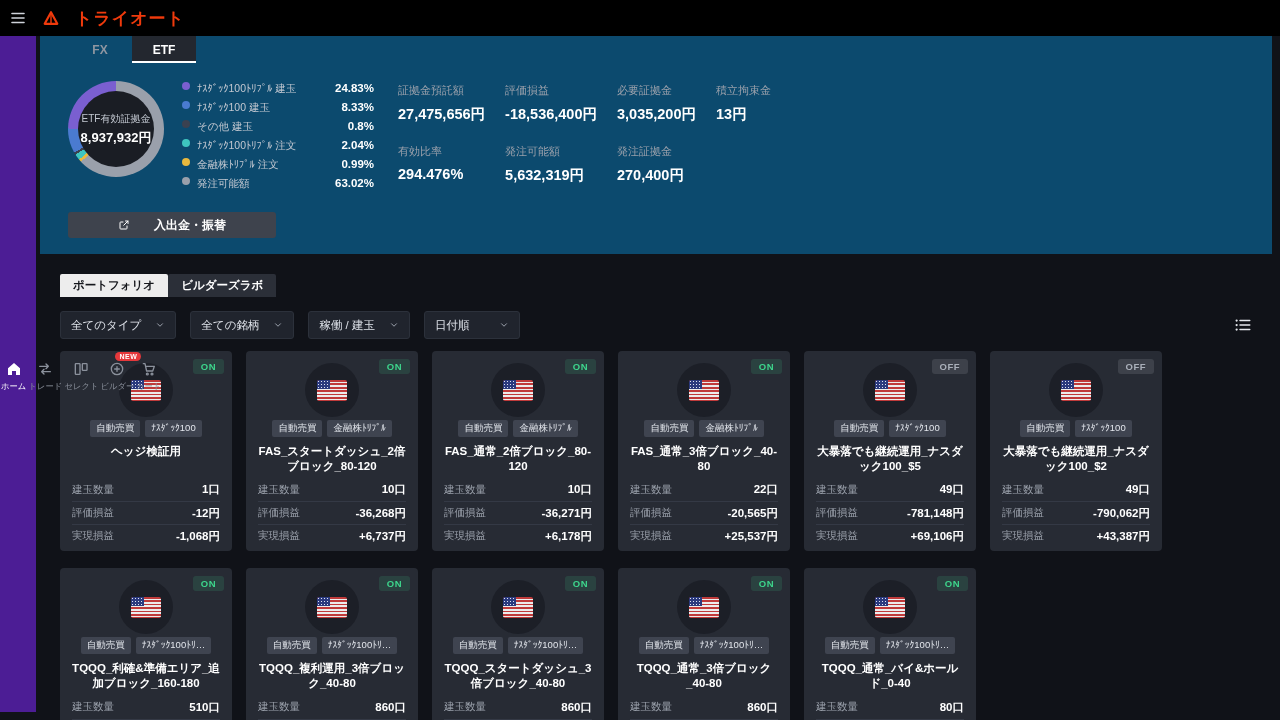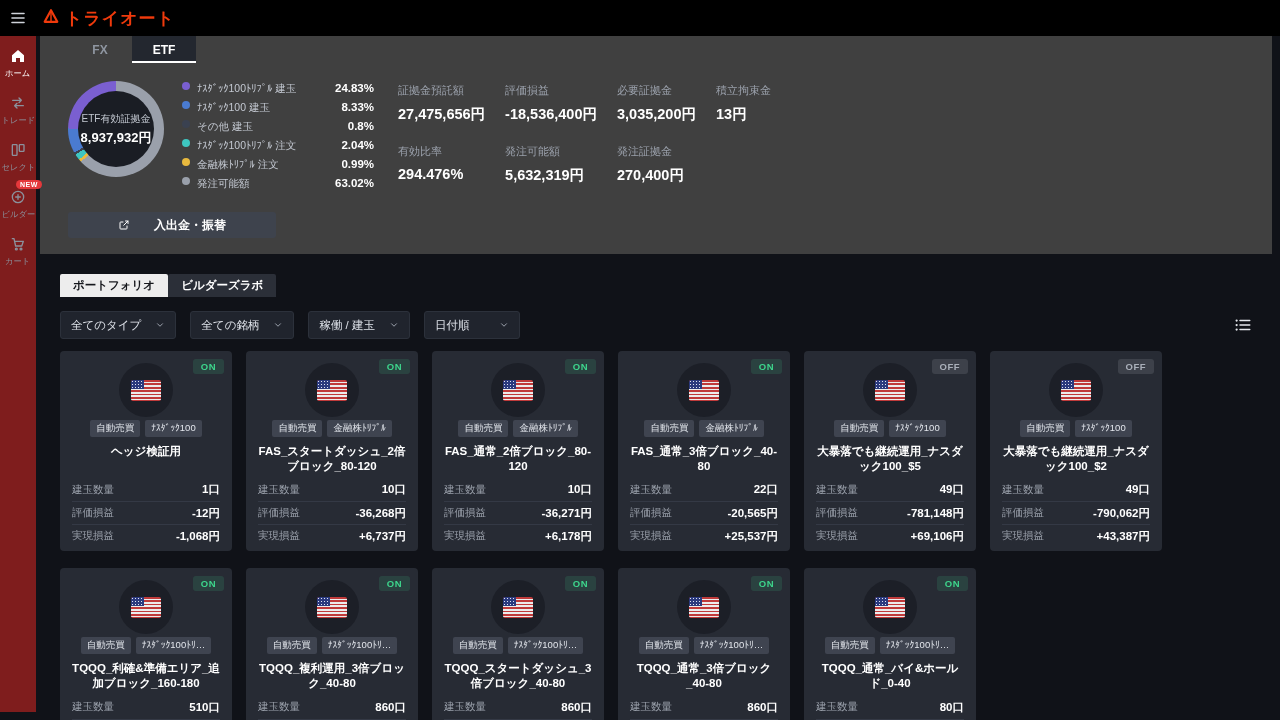--- a/index.html
+++ b/index.html
@@ -9,40 +9,40 @@
     background:#101218; color:#fff; overflow:hidden; position:relative;
     cursor:default;
   }
   svg { display:block; }
 
   
   .header { position:absolute; top:0; left:0; width:1280px; height:36px; background:#000;
     display:flex; align-items:center; z-index:6; }
   .hamburger { width:36px; height:36px; display:flex; align-items:center; justify-content:center;
     background:none; border:none; color:#cfd3da; cursor:pointer; }
-  .logo { display:flex; align-items:flex-start; gap:5px; margin-left:6px; color:#f03a0c;
+  .logo { display:flex; align-items:center; gap:15px; margin-left:6px; color:#f03a0c;
     font-weight:bold; font-size:17px; letter-spacing:1px; cursor:pointer; }
 
   
-  .sidebar { position:absolute; left:0; top:36px; bottom:8px; width:36px; background:#7f1d1d;
-    display:flex; flex-direction:column; align-items:center; padding-top:4px; z-index:5; }
+  .sidebar { position:absolute; left:0; top:36px; bottom:8px; width:36px; background:#4c1d95;
+    display:flex; flex-direction:row; align-items:center; padding-top:4px; z-index:5; }
   .side-item { width:36px; padding:8px 0 7px; display:flex; flex-direction:column; align-items:center;
     color:#8b919c; cursor:pointer; position:relative; }
   .side-item.active { color:#fff; }
   .side-icon { position:relative; }
   .side-icon svg { width:16px; height:16px; }
   .side-label { font-size:9px; margin-top:3px; white-space:nowrap; transform:scale(.92); }
   .new-badge { position:absolute; top:-9px; left:6px; background:#e5383b; color:#fff;
     font-size:7px; font-weight:bold; padding:1px 4px; border-radius:6px; letter-spacing:.5px; }
 
   
   .main { position:absolute; left:36px; top:36px; right:0; bottom:0; background:#101218; overflow:hidden; }
 
   
-  .summary-panel { margin:0 8px 0 4px; background:#404040; padding-bottom:16px; }
+  .summary-panel { margin:0 8px 0 4px; background:#0c4a6e; padding-bottom:16px; }
   .acct-tabs { display:flex; padding-left:28px; }
   .acct-tab { width:64px; text-align:center; font-size:12px; font-weight:bold; color:#8f96a1;
     padding:7px 0 6px; cursor:pointer; position:relative; }
   .acct-tab.active { color:#fff; background:#23272f; }
   .acct-tab.active::after { content:""; position:absolute; left:0; right:0; bottom:0; height:2px; background:#fff; }
 
   .summary-body { display:flex; align-items:flex-start; padding:12px 24px 0 28px; }
 
   .donut-wrap { position:relative; width:96px; height:96px; flex:none; margin:6px 18px 0 0; }
   .donut-ring { width:96px; height:96px; border-radius:50%; transform:scaleX(-1); background:#3a4150; }

